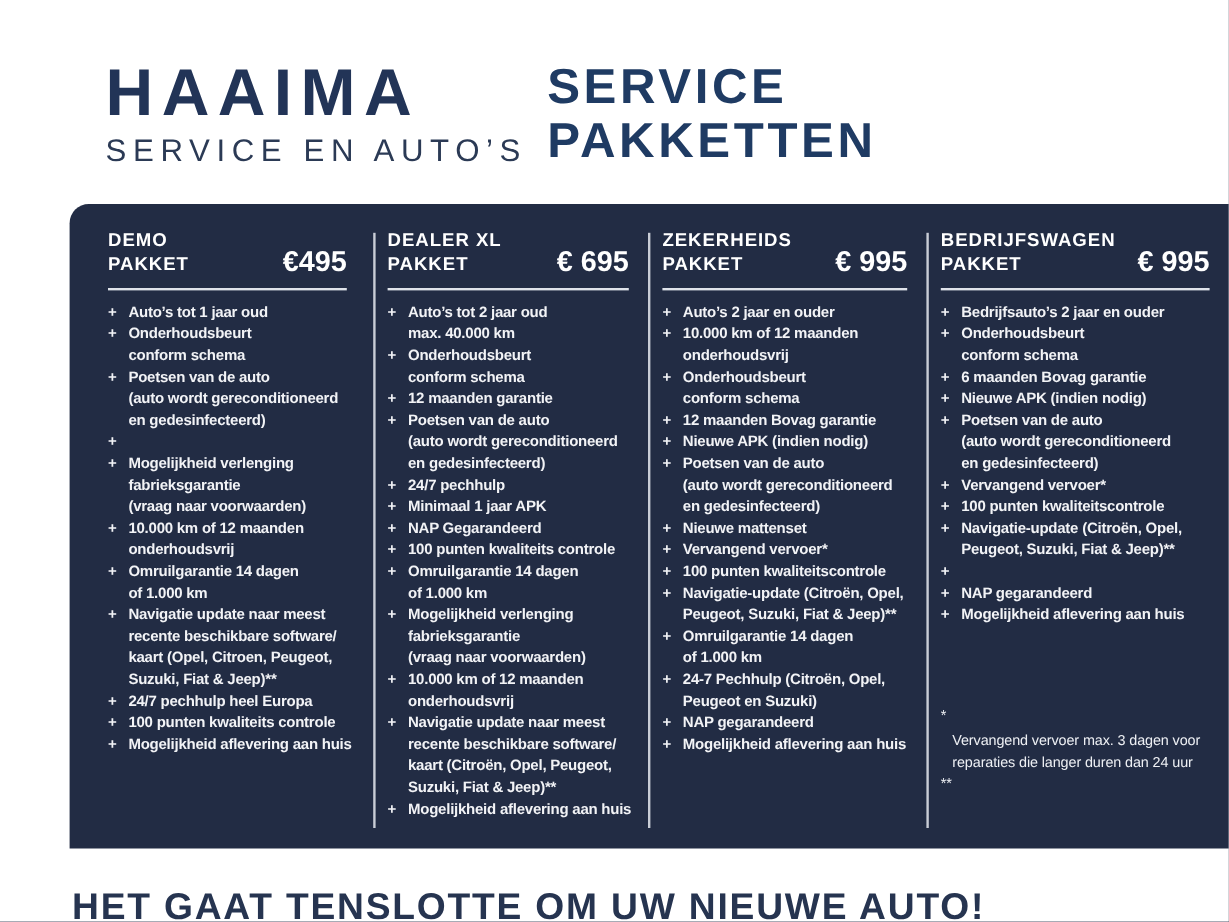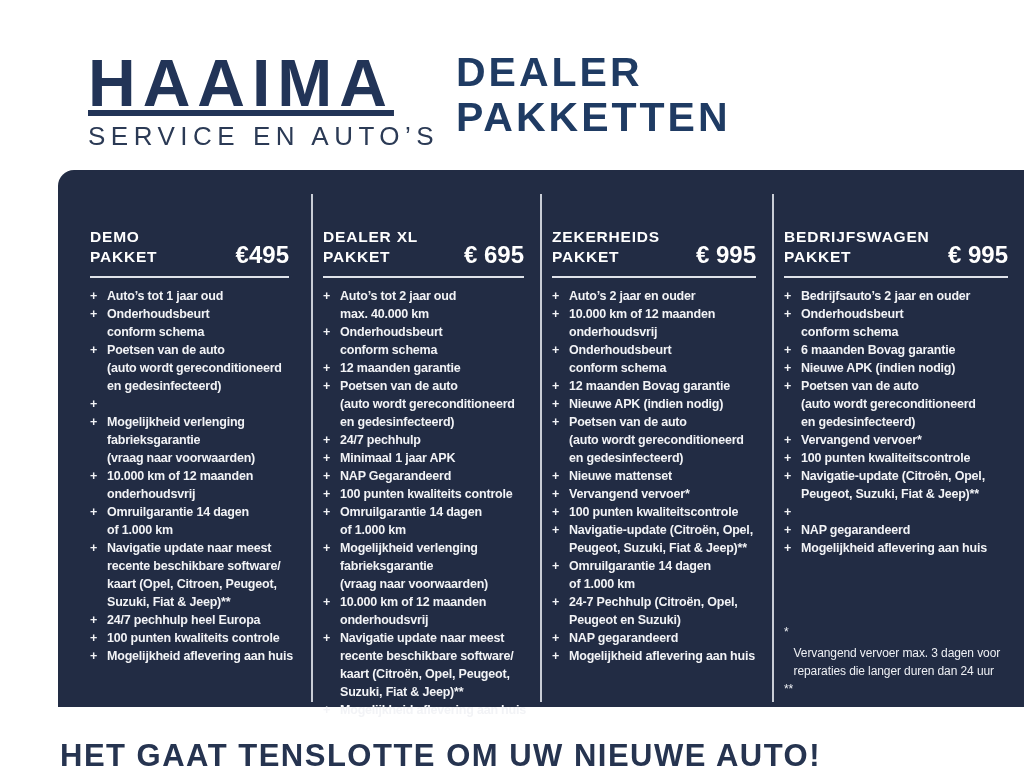--- a/index.html
+++ b/index.html
@@ -7,22 +7,22 @@
   body {
     background:#ffffff;
     font-family:"Liberation Sans", sans-serif;
     position:relative;
     color:#233456;
   }
 
   
   .logo { position:absolute; left:88px; top:50px; }
   .logo-name {
-    font-size:66px; font-weight:bold; letter-spacing:7px;
-    color:#223457; line-height:1;text-decoration:underline;
+    font-size:55px; font-weight:bold; letter-spacing:7px;
+    color:#223457; line-height:1;
   }
   .logo-sub {
     font-size:26px; font-weight:400; letter-spacing:5.5px;
     color:#2b3a55; margin-top:7px; line-height:1;
   }
   .page-title {
     position:absolute; left:456px; top:50px;
     font-size:41px; font-weight:bold; letter-spacing:3px;
     line-height:1.1; color:#1f3b63; white-space:pre-line;
   }
@@ -40,21 +40,21 @@
   .col.divided::before {
     content:""; position:absolute; left:0; top:24px; bottom:17px;
     width:2px; background:#c9cdd6;
   }
   .col-head {
     display:flex; justify-content:space-between; align-items:flex-end;
     padding-right:6px;
   }
   .col-name {
     font-size:15.5px; font-weight:bold; letter-spacing:0.8px;
-    line-height:1.3; color:#ffffff; white-space:pre-line;margin-top:36px;
+    line-height:1.3; color:#ffffff; white-space:pre-line;
   }
   .col-price { font-size:24px; font-weight:bold; color:#ffffff; line-height:1; }
   .rule { height:2px; background:#dfe3ea; margin-top:9px; margin-right:6px; }
 
   .items { list-style:none; margin-top:9px; }
   .item {
     display:flex; font-size:12.5px; line-height:18px;
     font-weight:bold; color:#f2f3f6; letter-spacing:-0.2px;
   }
   .plus { flex:0 0 17px; }
@@ -77,21 +77,21 @@
   }
 </style>
 </head>
 <body>
 
 <header>
   <div class="logo">
     <div class="logo-name">HAAIMA</div>
     <div class="logo-sub">SERVICE EN AUTO’S</div>
   </div>
-  <h1 class="page-title">DEALER
+  <h1 class="page-title">SERVICE
 PAKKETTEN</h1>
 </header>
 
 <main class="panel" id="package-columns">
     <section class="col">
       <div class="col-head">
         <h2 class="col-name">DEMO
 PAKKET</h2>
         <div class="col-price">€495</div>
       </div>

